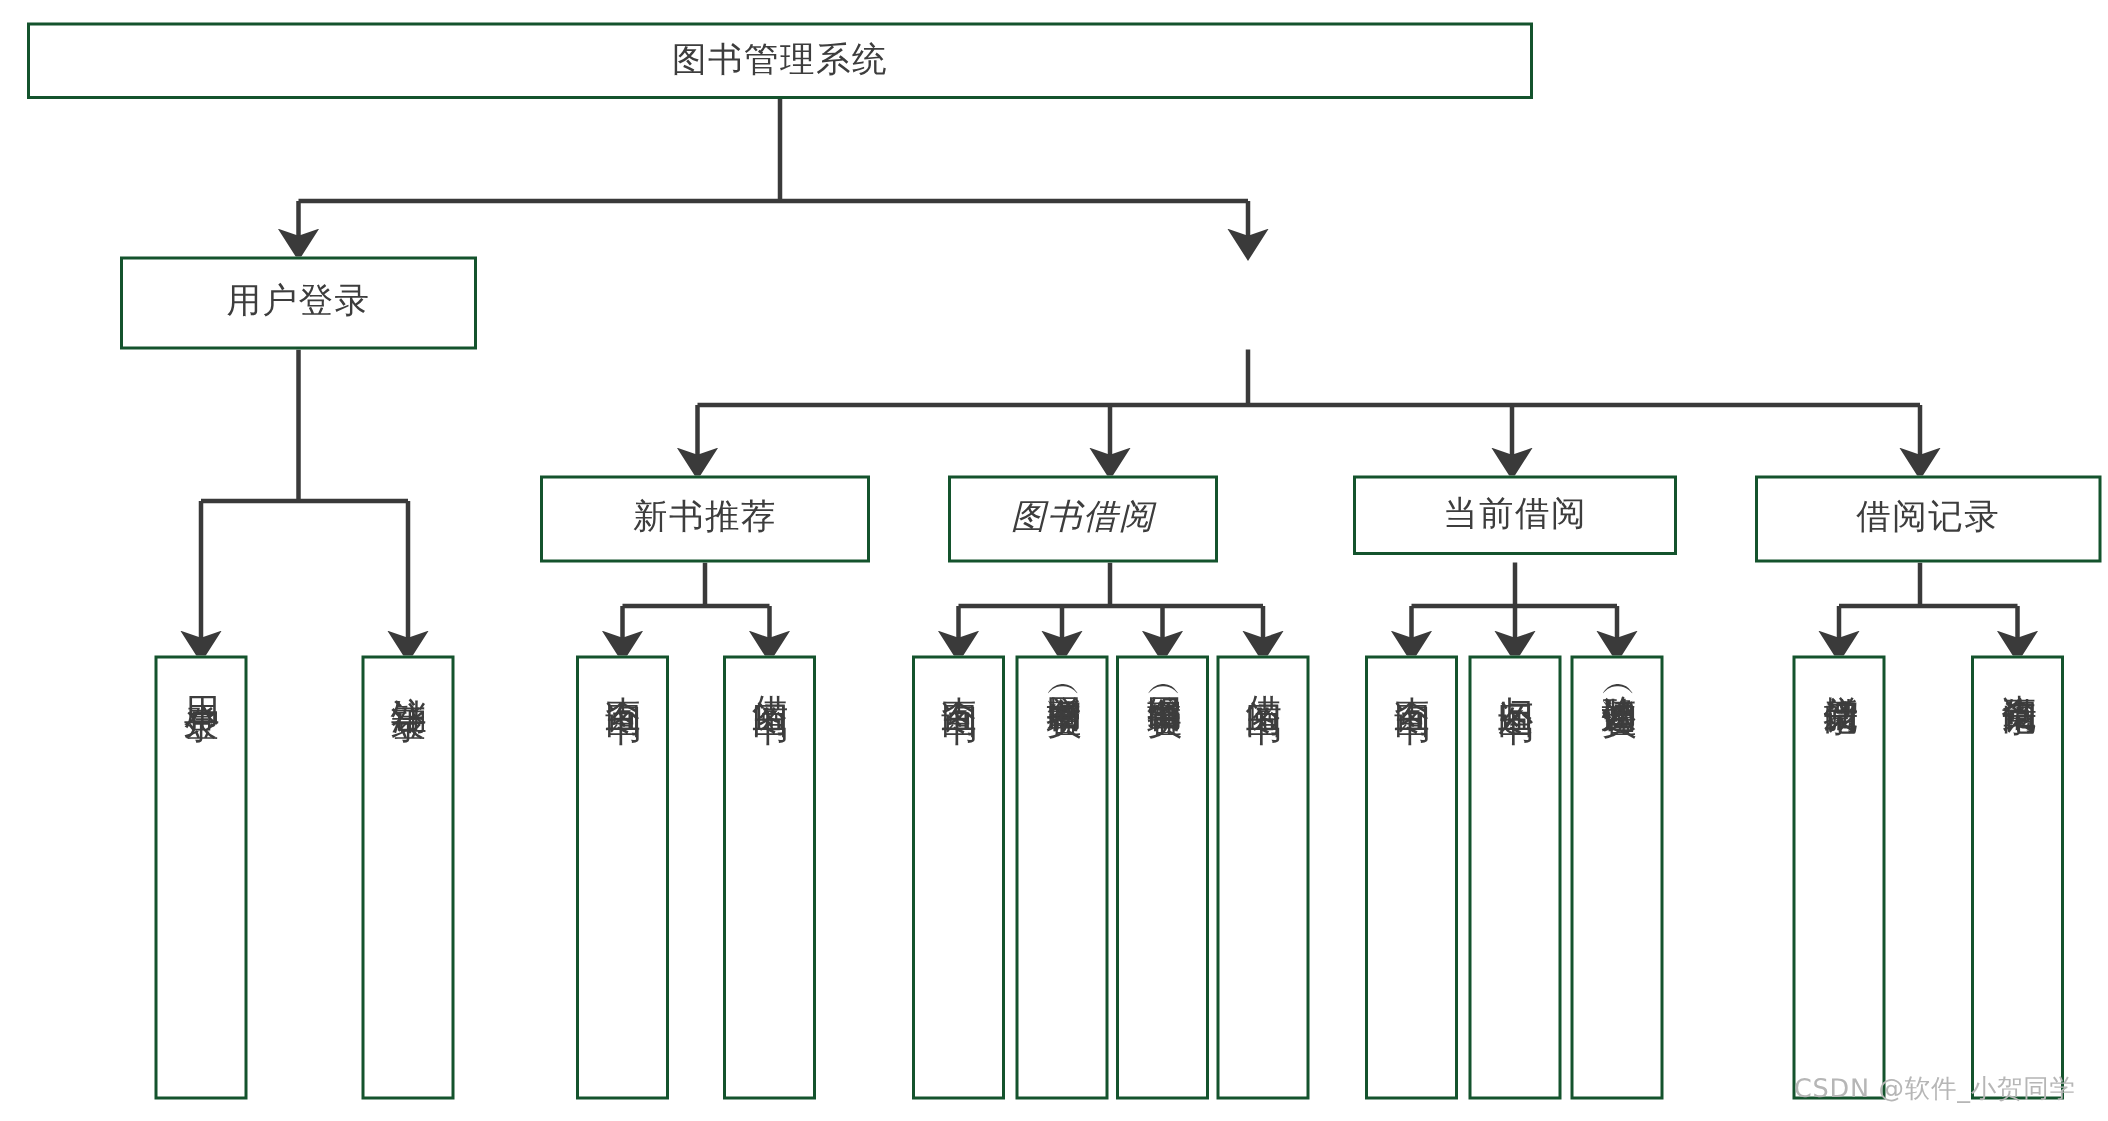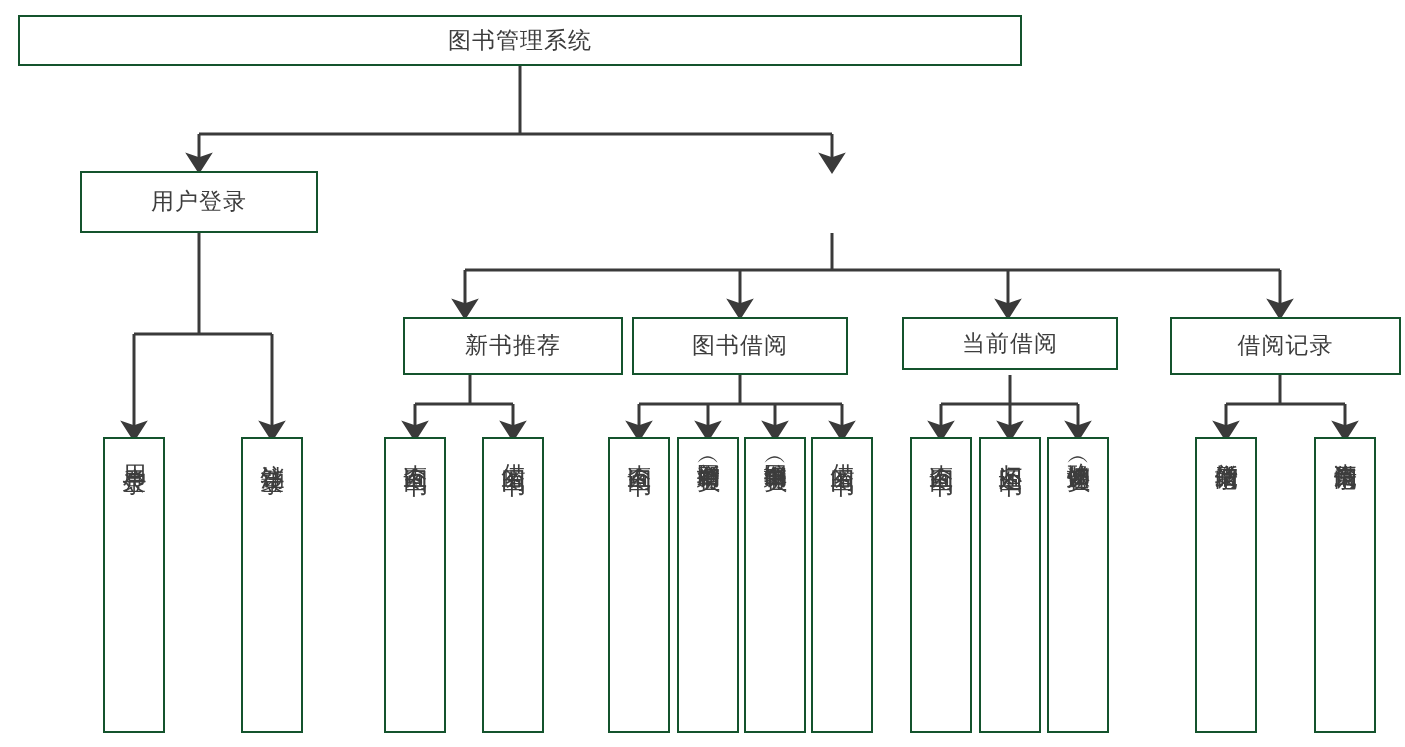--- a/index.html
+++ b/index.html
@@ -133,24 +133,24 @@
   </svg>
 
   <div class="node horiz root" style="left:18px; top:15px; width:1004px; height:51px;">
     <span class="node-label">图书管理系统</span>
   </div>
 
   <div class="node horiz" style="left:80px; top:171px; width:238px; height:62px;">
     <span class="node-label">用户登录</span>
   </div>
 
-  <div class="node horiz" style="left:360px; top:317px; width:220px; height:58px;margin-left:43px;">
+  <div class="node horiz" style="left:360px; top:317px; width:220px; height:58px;">
     <span class="node-label">新书推荐</span>
   </div>
-  <div class="node horiz" style="left:632px; top:317px; width:216px; height:58px;">
+  <div class="node horiz" style="left:632px; top:317px; width:180px; height:58px;font-style:italic;">
     <span class="node-label">图书借阅</span>
   </div>
   <div class="node horiz" style="left:902px; top:317px; width:216px; height:53px;">
     <span class="node-label">当前借阅</span>
   </div>
   <div class="node horiz" style="left:1170px; top:317px; width:231px; height:58px;">
     <span class="node-label">借阅记录</span>
   </div>
 
   <div class="node vert" style="left:103px; top:437px; width:62px; height:296px;">
@@ -190,14 +190,15 @@
     <span class="node-label">确认归还（管理员）</span>
   </div>
 
   <div class="node vert tall-text" style="left:1195px; top:437px; width:62px; height:296px;">
     <span class="node-label">新增借阅记录</span>
   </div>
   <div class="node vert tall-text" style="left:1314px; top:437px; width:62px; height:296px;">
     <span class="node-label">查询借阅记录</span>
   </div>
 
+  <div class="watermark" style="left:1196px; top:714px;">CSDN @软件_小贺同学</div>
 
 </div>
 
 </body></html>

